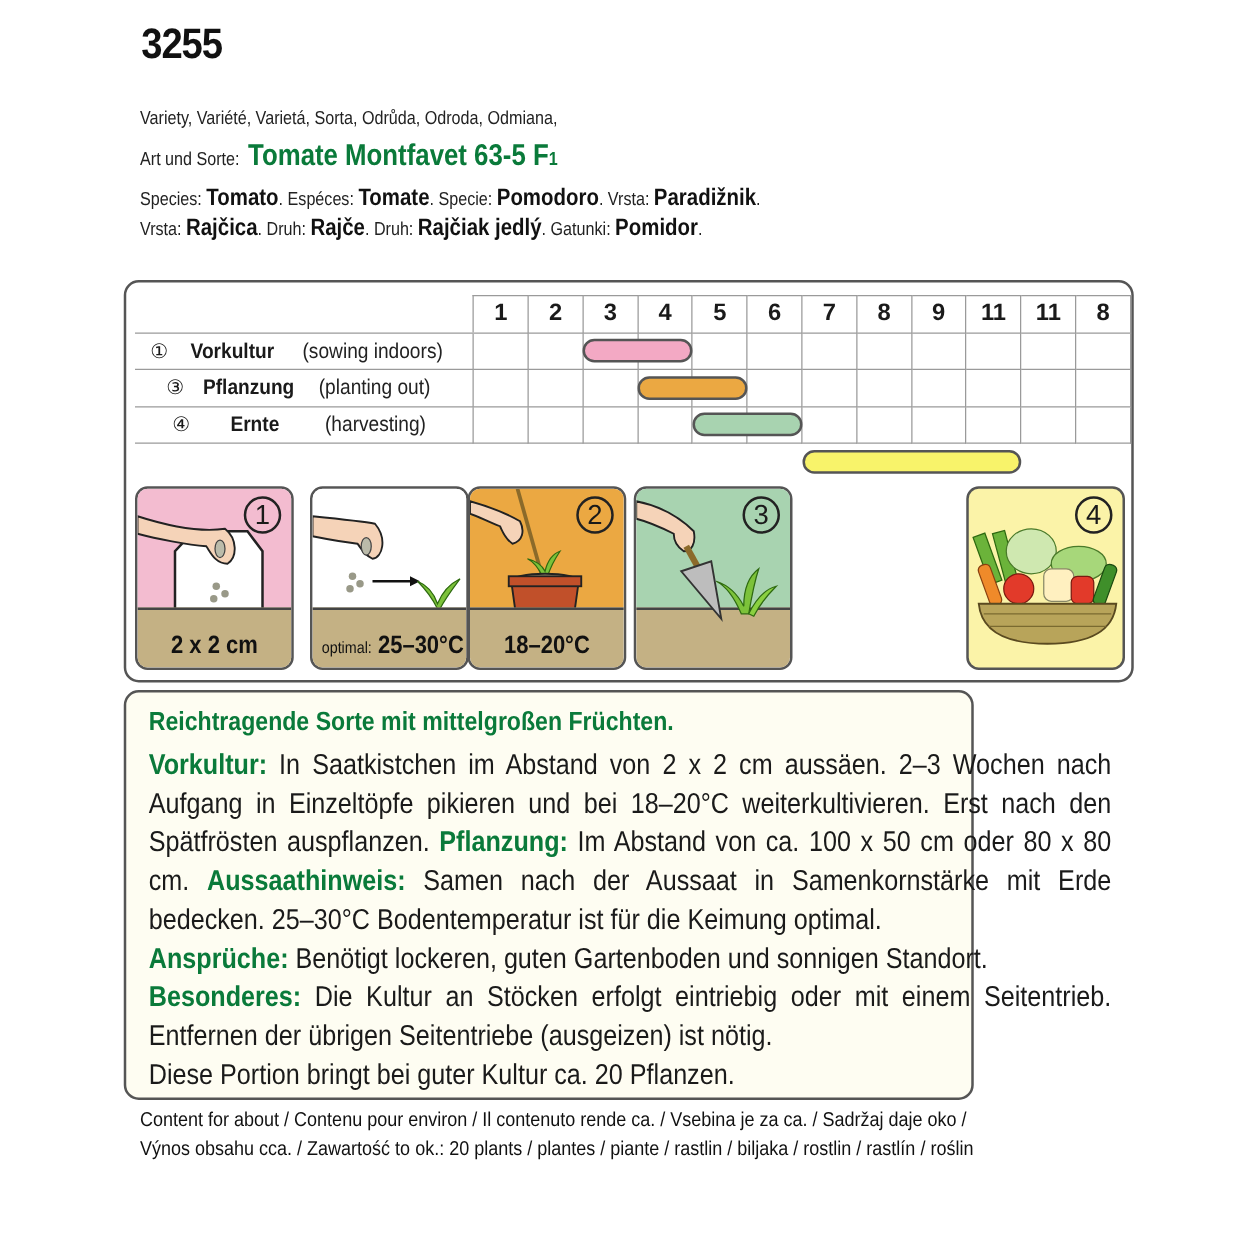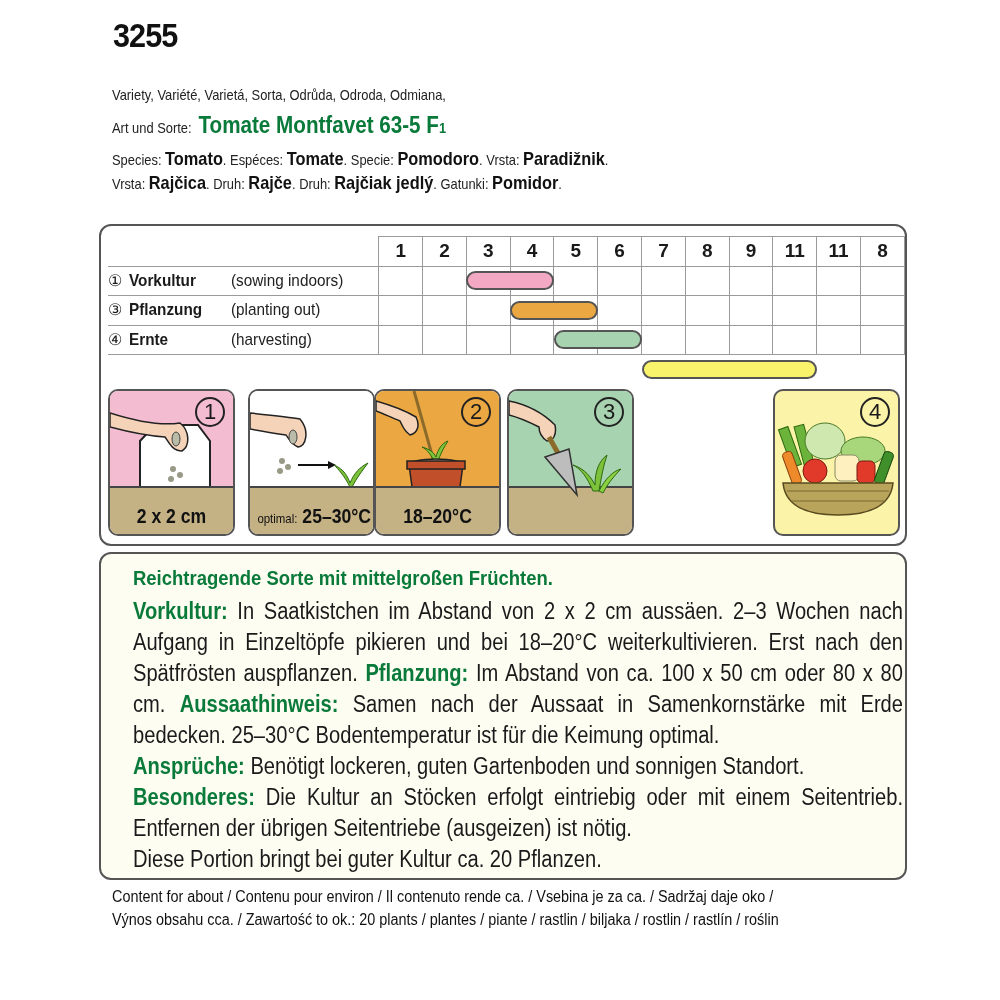--- a/index.html
+++ b/index.html
@@ -15,42 +15,42 @@
   .l2 .variety { font-size: 24px; font-weight: bold; color: #0a7a3a; margin-left: 8px; }
   .l2 .variety sub { font-size: 15px; vertical-align: baseline; }
   .l3 { top: 148px; }
   .l4 { top: 172px; }
 
   
   .cal { position: absolute; left: 99px; top: 224px; width: 808px; height: 322px; border: 2px solid #555; border-radius: 12px; background: #fff; }
   .grid { position: absolute; left: 7px; top: 10px; }
   .grid table { border-collapse: collapse; }
   .grid td { border: 1px solid #9a9a9a; height: 29.5px; padding: 0; position: relative; }
-  .grid td.lab { border-left: none; width: 271px; font-size: 17px; white-space: nowrap; }
+  .grid td.lab { border-left: none; width: 271px; font-size: 17px; white-space: nowrap; text-align: center; }
   .grid tr.head td.lab { border: none; border-bottom: 1px solid #9a9a9a; }
   .grid td.m { width: 44px; text-align: center; }
   .grid tr.head td.m { font-size: 19px; font-weight: bold; }
   .lab .circ { display: inline-block; width: 16px; font-size: 16px; }
   .lab .de { display: inline-block; font-weight: bold; width: 102px; transform: scaleX(0.9); transform-origin: left; }
   .lab .en { display: inline-block; transform: scaleX(0.9); transform-origin: left; color: #222; }
 
   .bar { position: absolute; height: 15px; border: 2px solid #555; border-radius: 8px; }
 
   
   .panels { position: absolute; left: 7px; top: 163px; width: 792px; height: 150px; }
   .pan { position: absolute; top: 0; width: 127px; height: 147px; border: 2px solid #555; border-radius: 10px; overflow: hidden; }
   .pan .sky { position: absolute; left: 0; top: 0; right: 0; height: 95px; }
   .pan .soil { position: absolute; left: 0; right: 0; top: 95px; bottom: 0; background: #c4b184; border-top: 2px solid #444; }
   .pan .cap { position: absolute; left: 0; right: 0; bottom: 6px; text-align: center; font-weight: bold; font-size: 20px; color: #111; white-space: nowrap; transform: scaleX(0.88); }
   .pan .cap small { font-weight: normal; font-size: 13px; }
   .pan .num { position: absolute; right: 8px; top: 6px; width: 30px; height: 30px; border: 2px solid #222; border-radius: 50%; text-align: center; font-size: 22px; line-height: 26px; }
   .pan svg { position: absolute; left: 0; top: 0; }
 
   
-  .desc { position: absolute; left: 99px; top: 552px; width: 808px; height: 328px; border: 2px solid #555; border-radius: 12px; background: #fefdf2; padding: 12px 20px 0 32px; }
+  .desc { position: absolute; left: 99px; top: 552px; width: 680px; height: 328px; border: 2px solid #555; border-radius: 12px; background: #fefdf2; padding: 12px 20px 0 18px; }
   .desc .title { font-size: 21px; font-weight: bold; color: #0a7a3a; transform: scaleX(0.88); transform-origin: left; white-space: nowrap; }
   .desc .body { margin-top: 6px; font-size: 23px; line-height: 31px; text-align: justify; color: #1a1a1a; width: 880px; transform: scaleX(0.875); transform-origin: left; }
   .desc .body .k { font-weight: bold; color: #0a7a3a; }
 
   .foot { position: absolute; left: 112px; top: 885px; font-size: 16px; line-height: 23px; color: #111; white-space: nowrap; transform: scaleX(0.9); transform-origin: left; }
 </style>
 </head>
 <body>
 
 <div class="code">3255</div>

